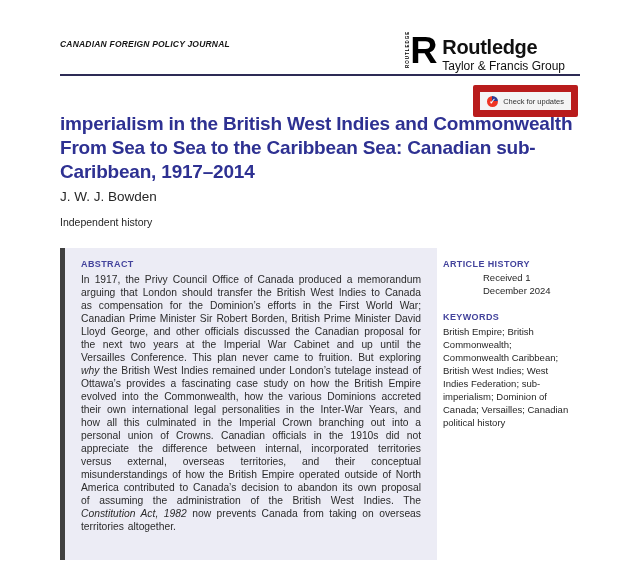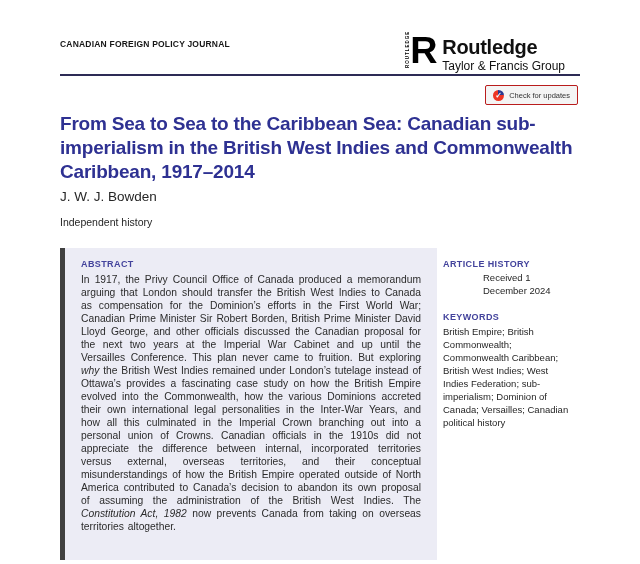--- a/index.html
+++ b/index.html
@@ -3,21 +3,21 @@
 <meta charset="utf-8">
 <style>
   html,body { margin:0; padding:0; background:#ffffff; }
   .page {
     position:relative; width:640px; height:564px; background:#ffffff;
     font-family:"Liberation Sans", sans-serif; overflow:hidden; color:#262626;
   }
 
   
   .masthead { position:absolute; left:60px; top:39px; }
-  .journal-name { font-size:8.5px; font-weight:bold; color:#171717; letter-spacing:0.2px; }
+  .journal-name { font-size:8.5px; font-weight:bold; color:#171717; letter-spacing:0.2px;font-style:italic; }
   .doi { font-size:8.5px; color:#171717; margin-top:3px; }
 
   
   .logo { position:absolute; top:34px; right:75px; display:flex; align-items:flex-start; gap:5px; }
   .logo-mark { display:flex; align-items:center; gap:1px; }
   .logo-vert {
     writing-mode:vertical-rl; transform:rotate(180deg);
     font-size:4.5px; font-weight:bold; letter-spacing:1px; color:#000; line-height:1;
     height:34px; text-align:center;
   }
@@ -25,21 +25,21 @@
   .logo-text { padding-top:3px; }
   .logo-name { font-size:20px; font-weight:bold; color:#101010; line-height:20px; letter-spacing:-0.3px; }
   .logo-tagline { font-size:12px; color:#101010; margin-top:2px; }
 
   .rule { position:absolute; left:60px; top:74px; width:520px; height:2px; background:#2d2b55; }
 
   
   .check-btn {
     position:absolute; top:85px; right:62px; height:16px;
     display:flex; align-items:center; gap:5px; padding:1px 7px;
-    background:#f4f4f4; border:1px solid #b91c1c; border-radius:2px; cursor:pointer;
+    background:#f4f4f4; border:7px solid #b91c1c; border-radius:2px; cursor:pointer;
   }
   .cm-icon {
     width:11px; height:11px; border-radius:50%; position:relative; flex:0 0 auto;
     background:conic-gradient(#2b3990 0 80deg, #ee3524 80deg 360deg);
   }
   .cm-icon::after {
     content:"\2713"; position:absolute; left:0; top:0; width:11px; height:11px;
     color:#ffffff; font-size:8px; line-height:11px; text-align:center; font-weight:bold;
   }
   .check-label { font-size:7.5px; color:#333333; white-space:nowrap; }
@@ -92,22 +92,22 @@
   </div>
 
   <div class="rule"></div>
 
   <div class="check-btn">
     <span class="cm-icon"></span>
     <span class="check-label">Check for updates</span>
   </div>
 
   <h1 class="title">
+    <div>imperialism in the British West Indies and Commonwealth</div>
     <div>From Sea to Sea to the Caribbean Sea: Canadian sub-</div>
-    <div>imperialism in the British West Indies and Commonwealth</div>
     <div>Caribbean, 1917–2014</div>
   </h1>
 
   <div class="author">J. W. J. Bowden</div>
   <div class="affiliation">Independent history</div>
 
   <div class="abstract-box">
     <div class="abstract-heading">ABSTRACT</div>
     <p class="abstract-text"><span>In 1917, the Privy Council Office of Canada produced a memorandum arguing that London should transfer the British West Indies to Canada as compensation for the Dominion’s efforts in the First World War; Canadian Prime Minister Sir Robert Borden, British Prime Minister David Lloyd George, and other officials discussed the Canadian proposal for the next two years at the Imperial War Cabinet and up until the Versailles Conference. This plan never came to fruition. But exploring </span><em>why</em><span> the British West Indies remained under London’s tutelage instead of Ottawa’s provides a fascinating case study on how the British Empire evolved into the Commonwealth, how the various Dominions accreted their own international legal personalities in the Inter-War Years, and how all this culminated in the Imperial Crown branching out into a personal union of Crowns. Canadian officials in the 1910s did not appreciate the difference between internal, incorporated territories versus external, overseas territories, and their conceptual misunderstandings of how the British Empire operated outside of North America contributed to Canada’s decision to abandon its own proposal of assuming the administration of the British West Indies. The </span><em>Constitution Act, 1982</em><span> now prevents Canada from taking on overseas territories altogether.</span></p>
   </div>

